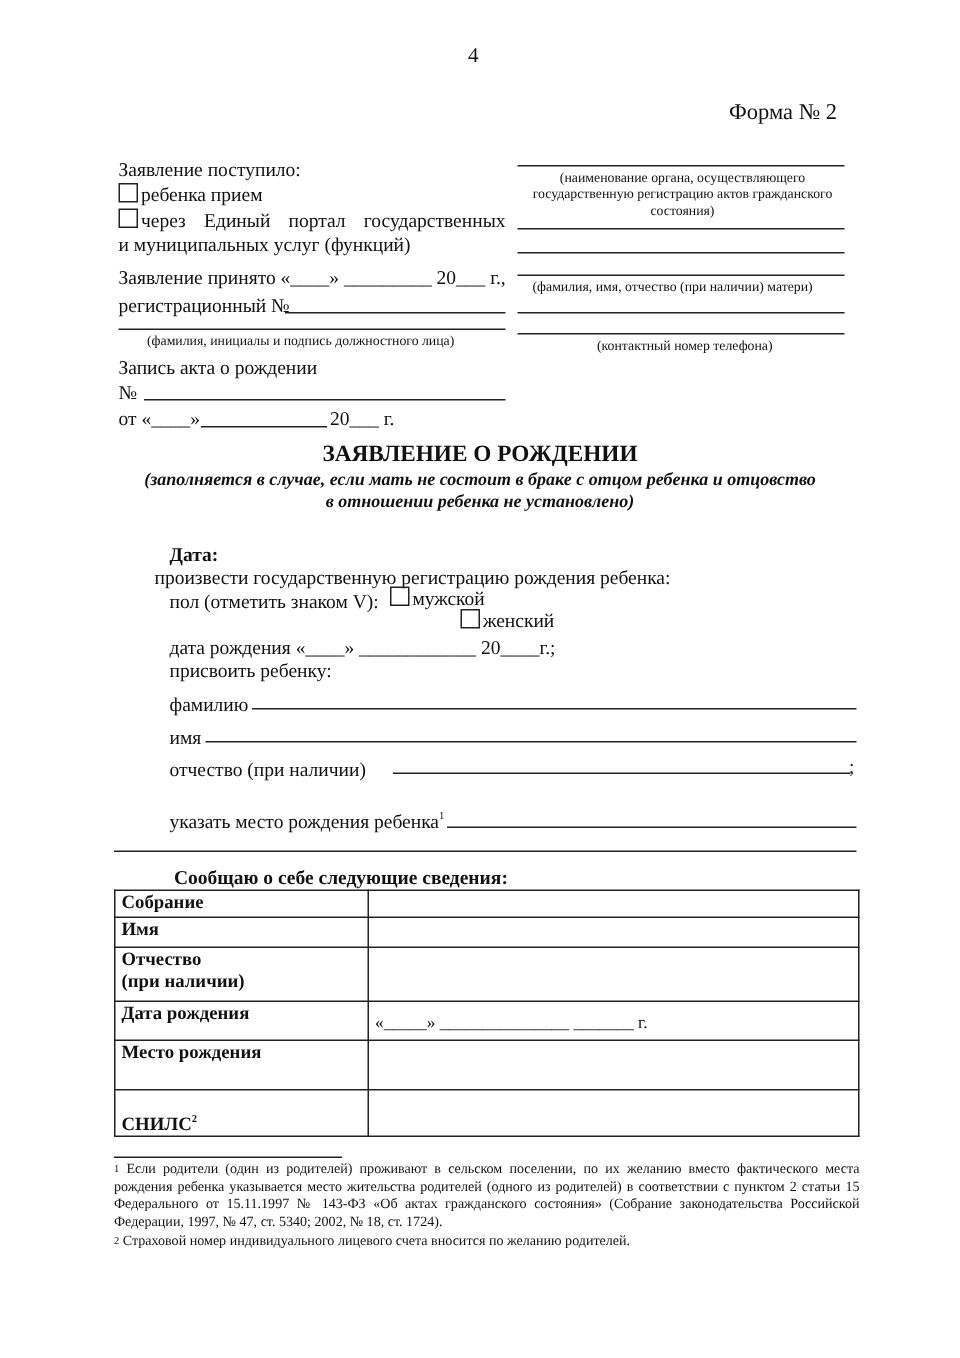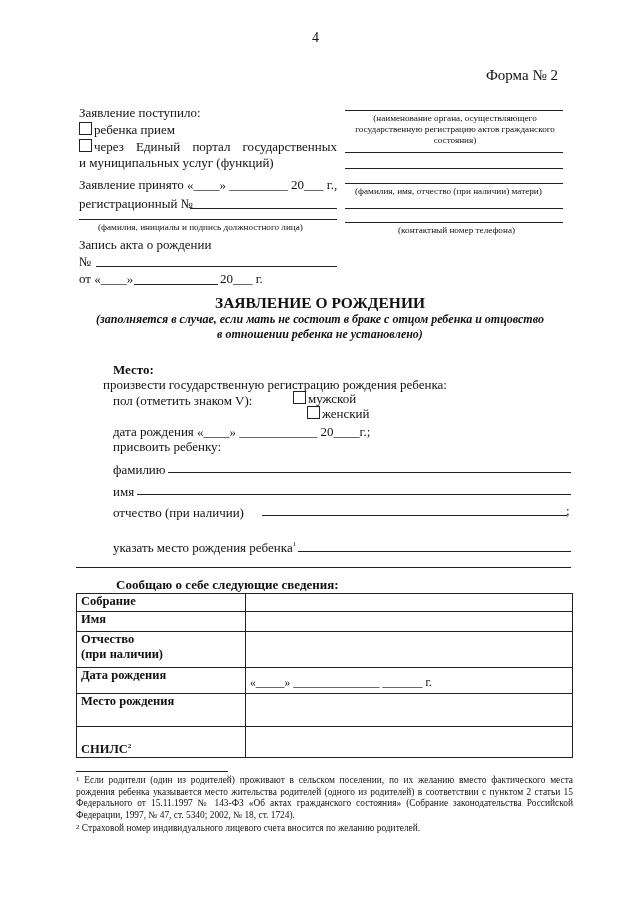--- a/index.html
+++ b/index.html
@@ -57,24 +57,24 @@
   <div class="line" style="left:345px;top:208px;width:218px;"></div>
   <div class="line" style="left:345px;top:222px;width:218px;"></div>
   <div class="abs f9" style="left:398px;top:225px;">(контактный номер телефона)</div>
 </div>
 
 <div class="abs b center" style="left:60px;top:294px;width:520px;font-size:15.5px;">ЗАЯВЛЕНИЕ О РОЖДЕНИИ</div>
 <div class="abs b center f12" style="left:60px;top:312px;width:520px;font-size:12px;">(заполняется в случае, если мать не состоит в браке с отцом ребенка и отцовство</div>
 <div class="abs b center f12" style="left:60px;top:327px;width:520px;font-size:12px;">в отношении ребенка не установлено)</div>
 
 <div>
-  <div class="abs f13 b" style="left:113px;top:362px;">Место:</div>
+  <div class="abs f13 b" style="left:113px;top:362px;">Дата:</div>
   <div class="abs f13" style="left:103px;top:377px;">произвести государственную регистрацию рождения ребенка:</div>
   <div class="abs f13" style="left:113px;top:393px;">пол (отметить знаком V):</div>
-  <div class="abs f13" style="left:260px;top:391px;margin-left:33px;">
+  <div class="abs f13" style="left:260px;top:391px;">
     <span class="chk"></span><span>мужской</span>
   </div>
   <div class="abs f13" style="left:260px;top:406px;margin-left:47px;">
     <span class="chk"></span><span>женский</span>
   </div>
   <div class="abs f13" style="left:113px;top:424px;">дата рождения «____» ____________ 20____г.;</div>
   <div class="abs f13" style="left:113px;top:439px;">присвоить ребенку:</div>
 
   <div class="abs f13" style="left:113px;top:462px;">фамилию</div>
   <div class="line" style="left:168px;top:472px;width:403px;"></div>

